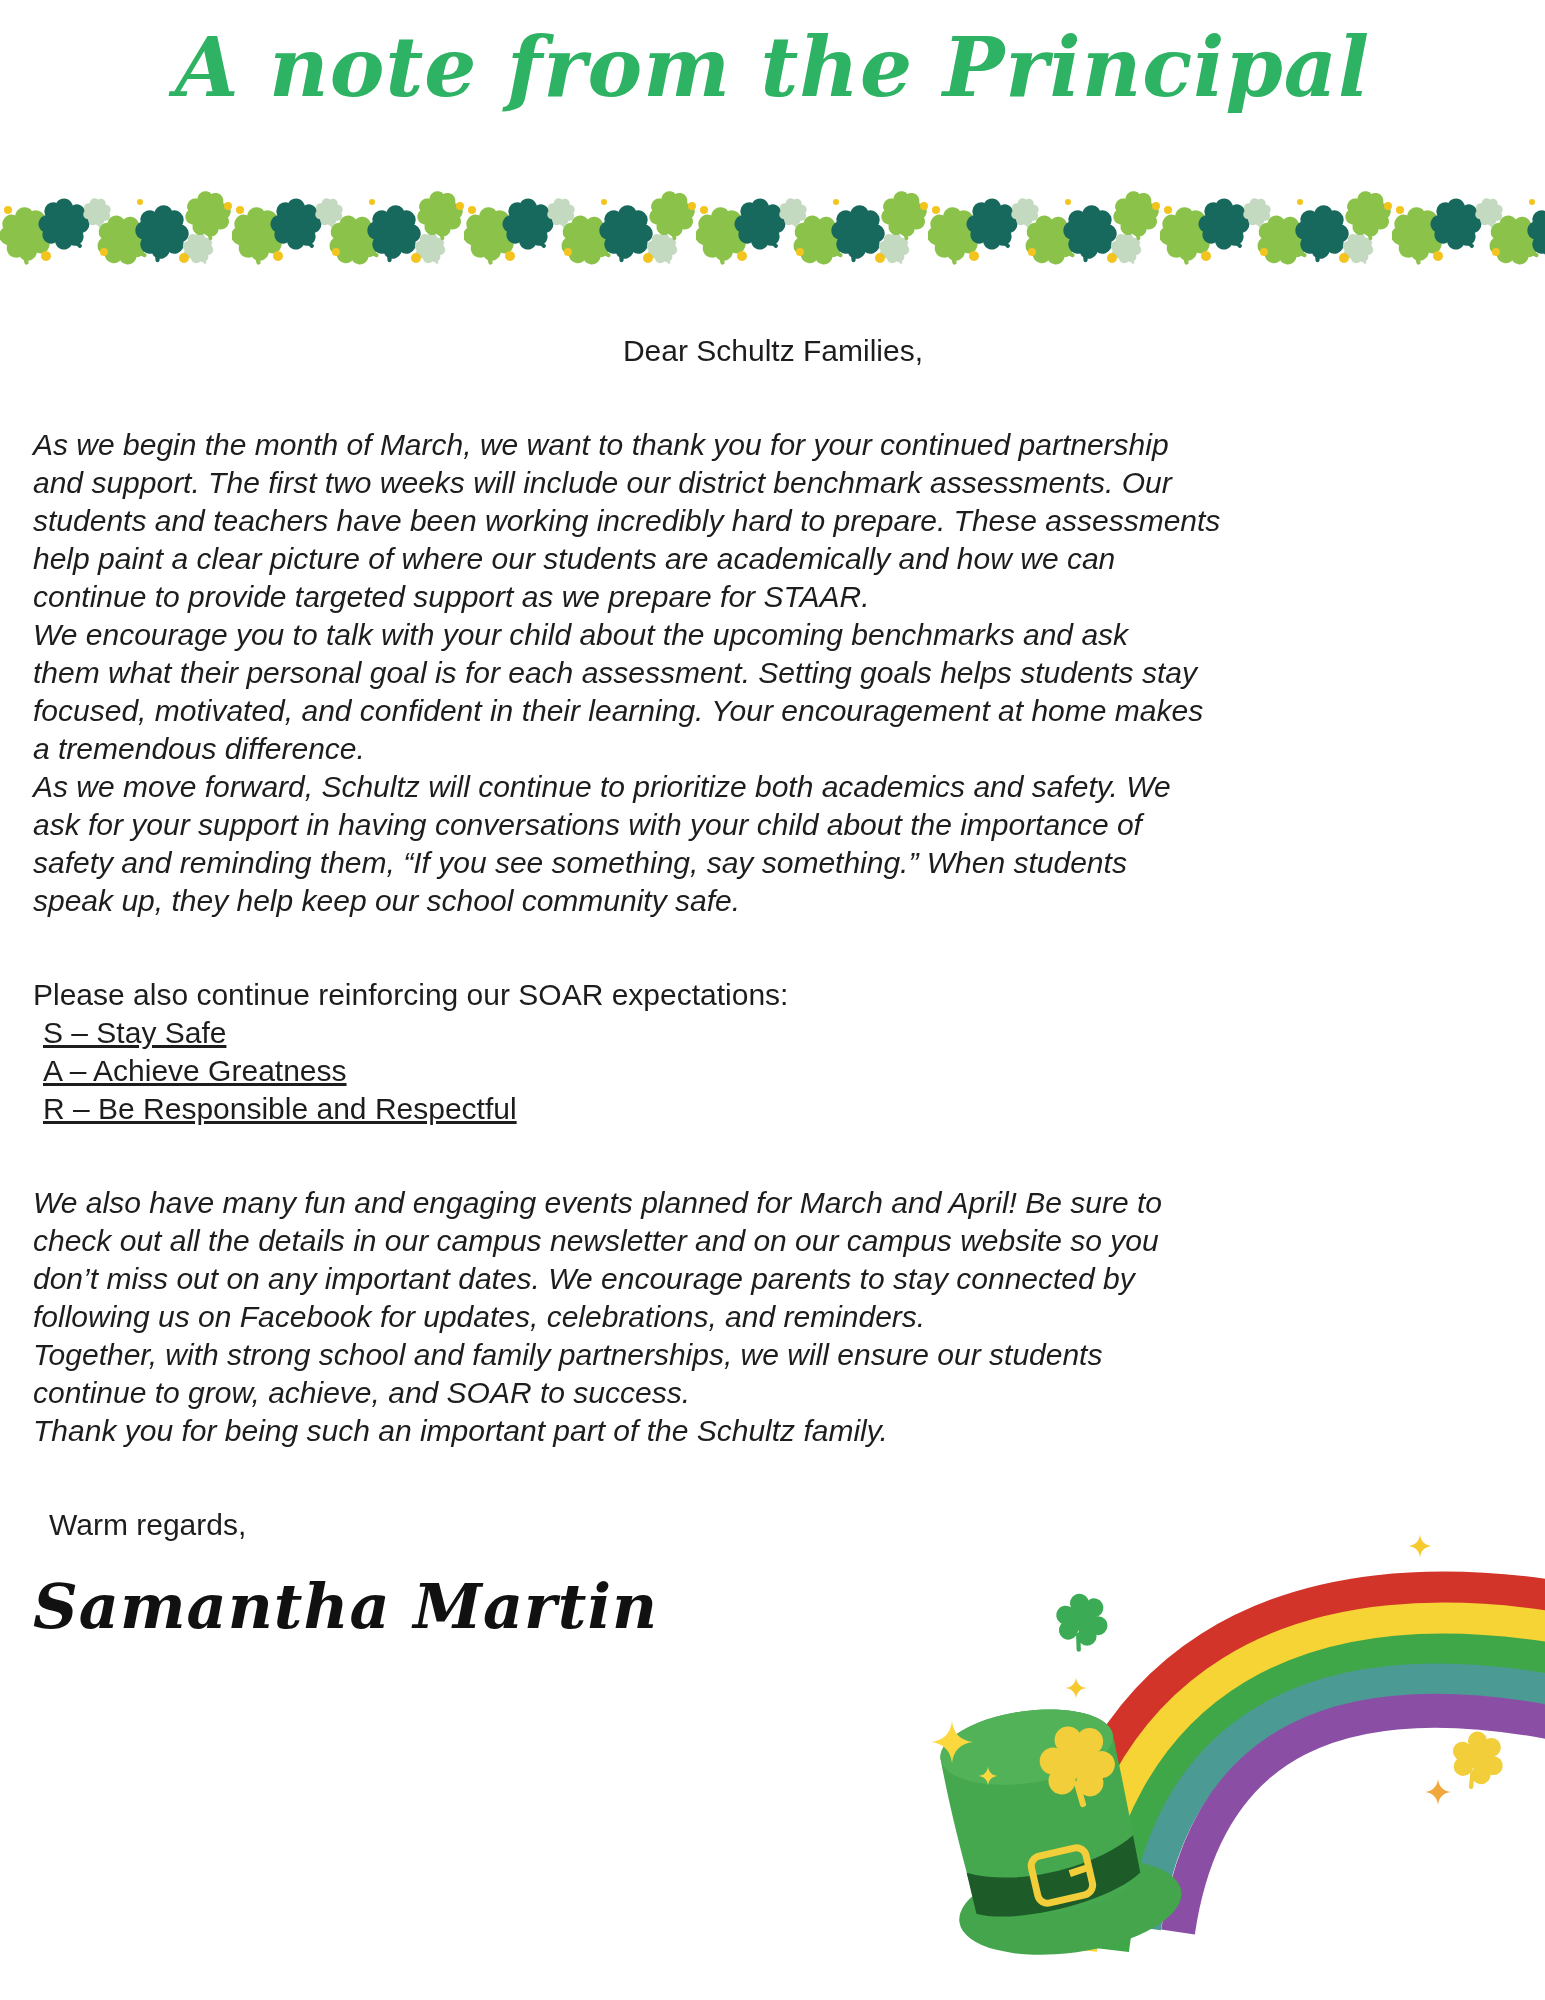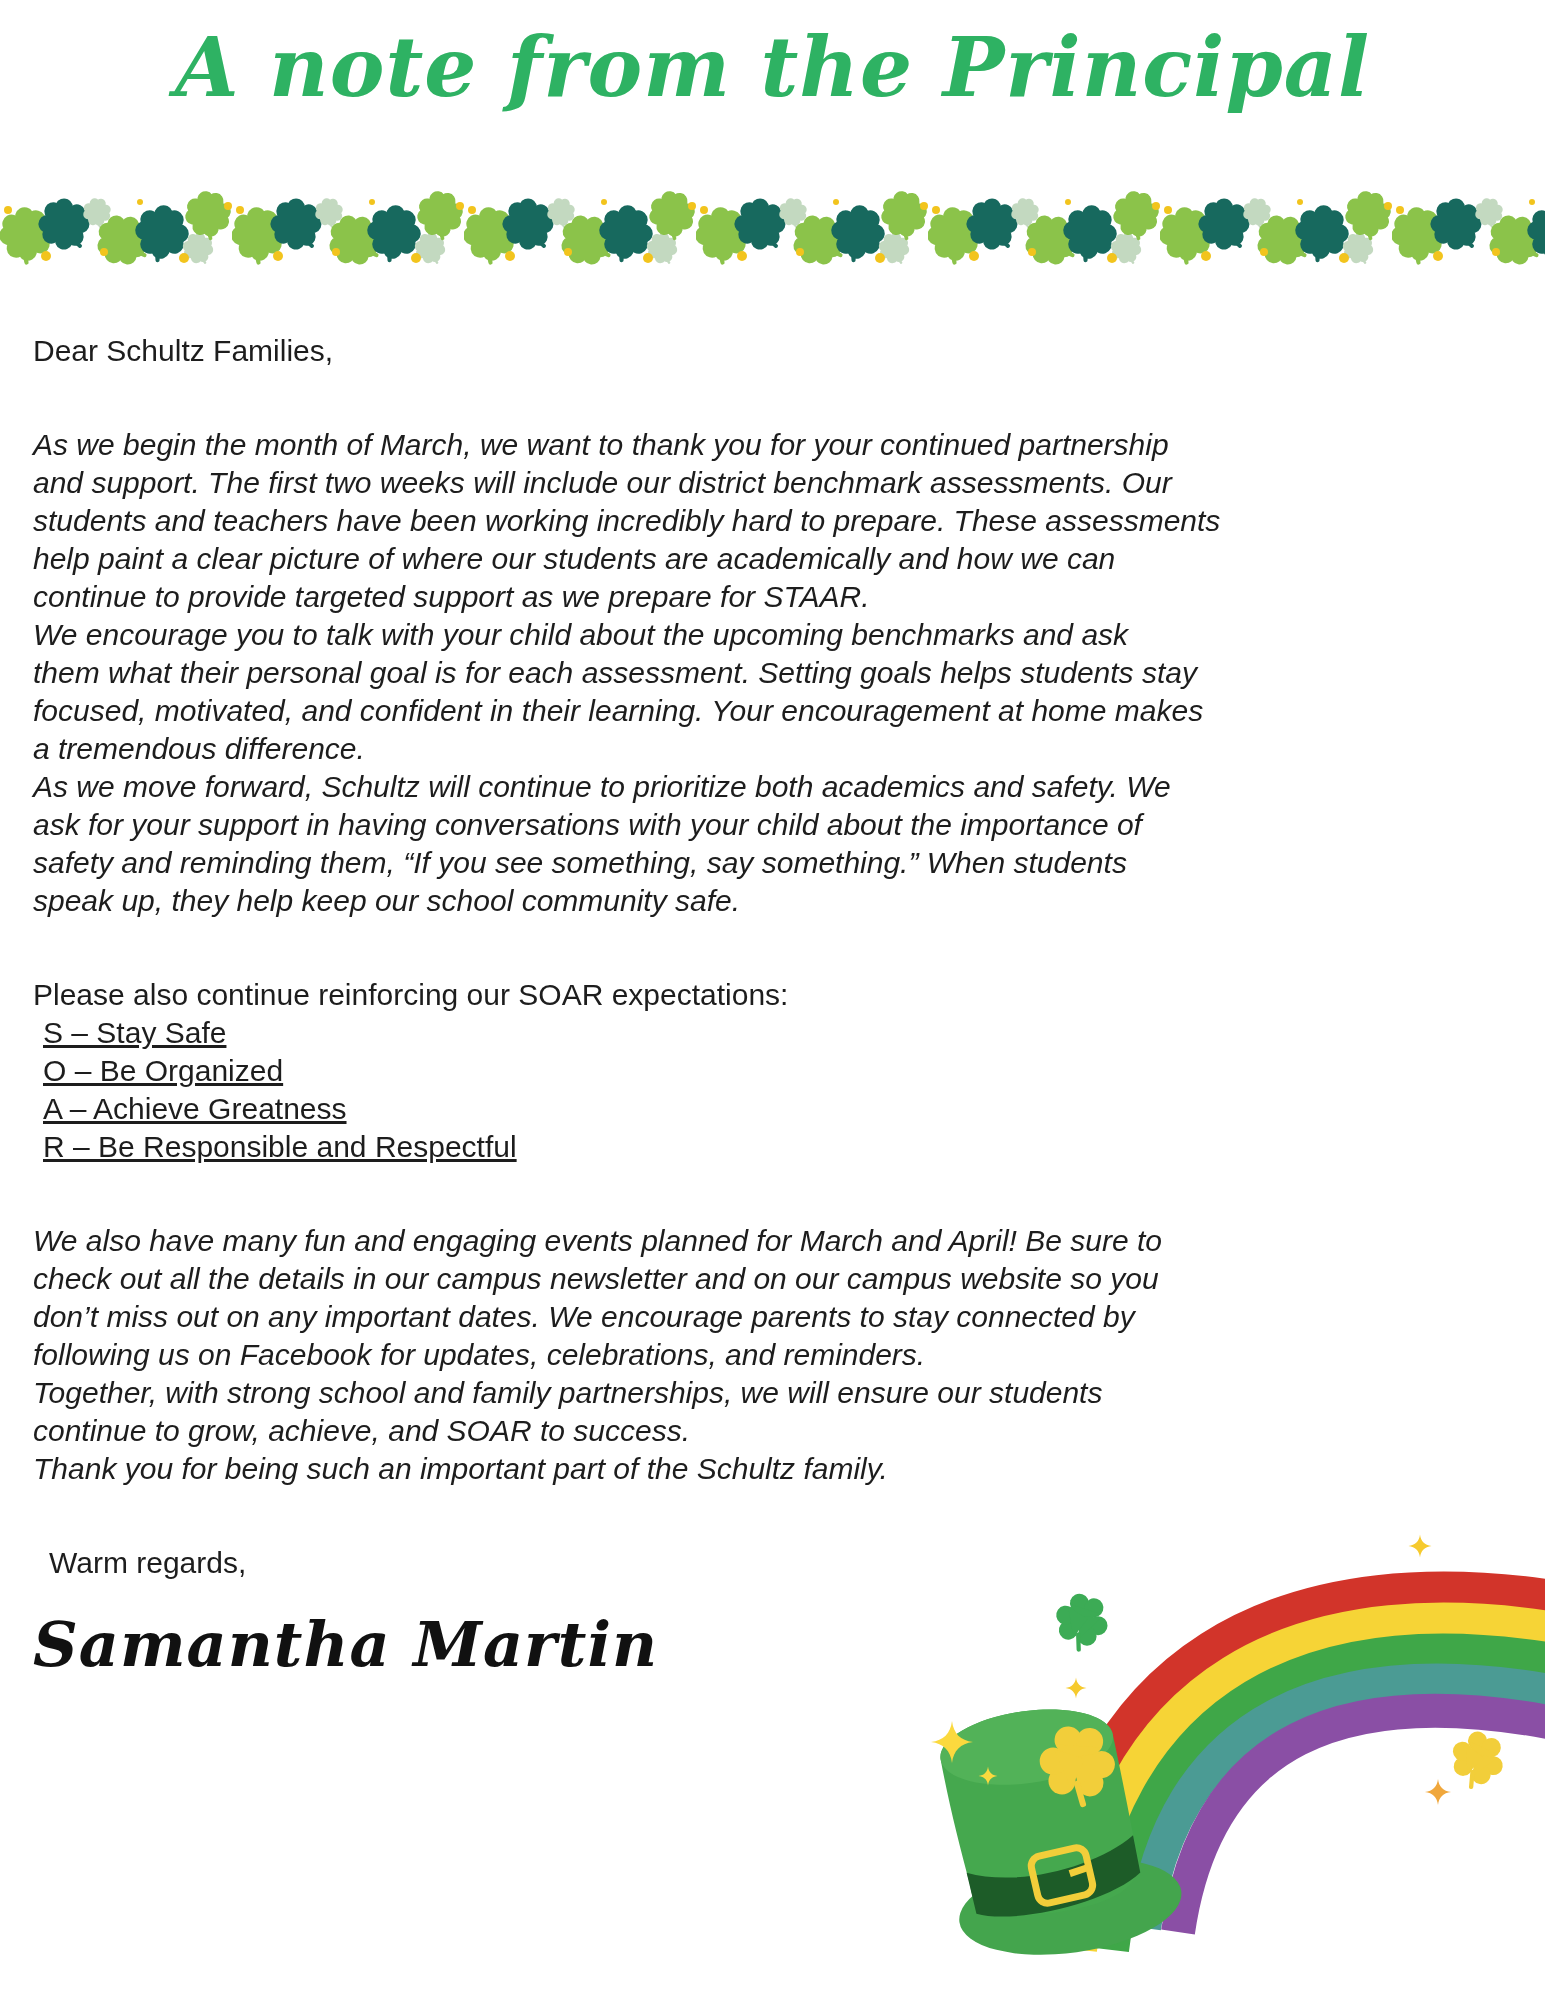--- a/index.html
+++ b/index.html
@@ -7,21 +7,21 @@
     width:1545px;height:2000px;background:#ffffff;overflow:hidden;position:relative;
     font-family:"Liberation Sans",sans-serif;color:#1d1d1d;
   }
   .title{
     position:absolute;top:14px;left:0;width:1545px;text-align:center;margin:0;
     font-family:"DejaVu Serif",serif;font-style:italic;font-weight:700;
     font-size:82px;line-height:1.3;color:#2eb263;letter-spacing:1px;
   }
   .border-strip{position:absolute;top:188px;left:0;width:1545px;height:78px;}
   .letter{position:absolute;left:33px;top:332px;width:1480px;font-size:30px;line-height:38px;}
-  .salutation{margin:0 0 56px 0;}
+  .salutation{margin:0 0 56px 0;text-align:center;}
   .para{white-space:pre-line;margin:0;font-style:italic;}
   .para-main{margin-bottom:56px;}
   .soar{margin-bottom:56px;}
   .soar p{margin:0;}
   .soar-item{padding-left:10px;text-decoration:underline;}
   .para-events{margin-bottom:56px;}
   .closing{margin:0 0 26px 16px;}
   .signature{
     font-family:"DejaVu Serif",serif;font-style:italic;font-weight:700;
     font-size:62px;line-height:1.2;color:#111;letter-spacing:1px;
@@ -81,21 +81,20 @@
 focused, motivated, and confident in their learning. Your encouragement at home makes
 a tremendous difference.
 As we move forward, Schultz will continue to prioritize both academics and safety. We
 ask for your support in having conversations with your child about the importance of
 safety and reminding them, “If you see something, say something.” When students
 speak up, they help keep our school community safe.</p>
 
   <div class="soar">
     <p>Please also continue reinforcing our SOAR expectations:</p>
     <p class="soar-item">S – Stay Safe</p>
-    <p class="soar-item">O – Be Organized</p>
     <p class="soar-item">A – Achieve Greatness</p>
     <p class="soar-item">R – Be Responsible and Respectful</p>
   </div>
 
   <p class="para para-events">We also have many fun and engaging events planned for March and April! Be sure to
 check out all the details in our campus newsletter and on our campus website so you
 don’t miss out on any important dates. We encourage parents to stay connected by
 following us on Facebook for updates, celebrations, and reminders.
 Together, with strong school and family partnerships, we will ensure our students
 continue to grow, achieve, and SOAR to success.

